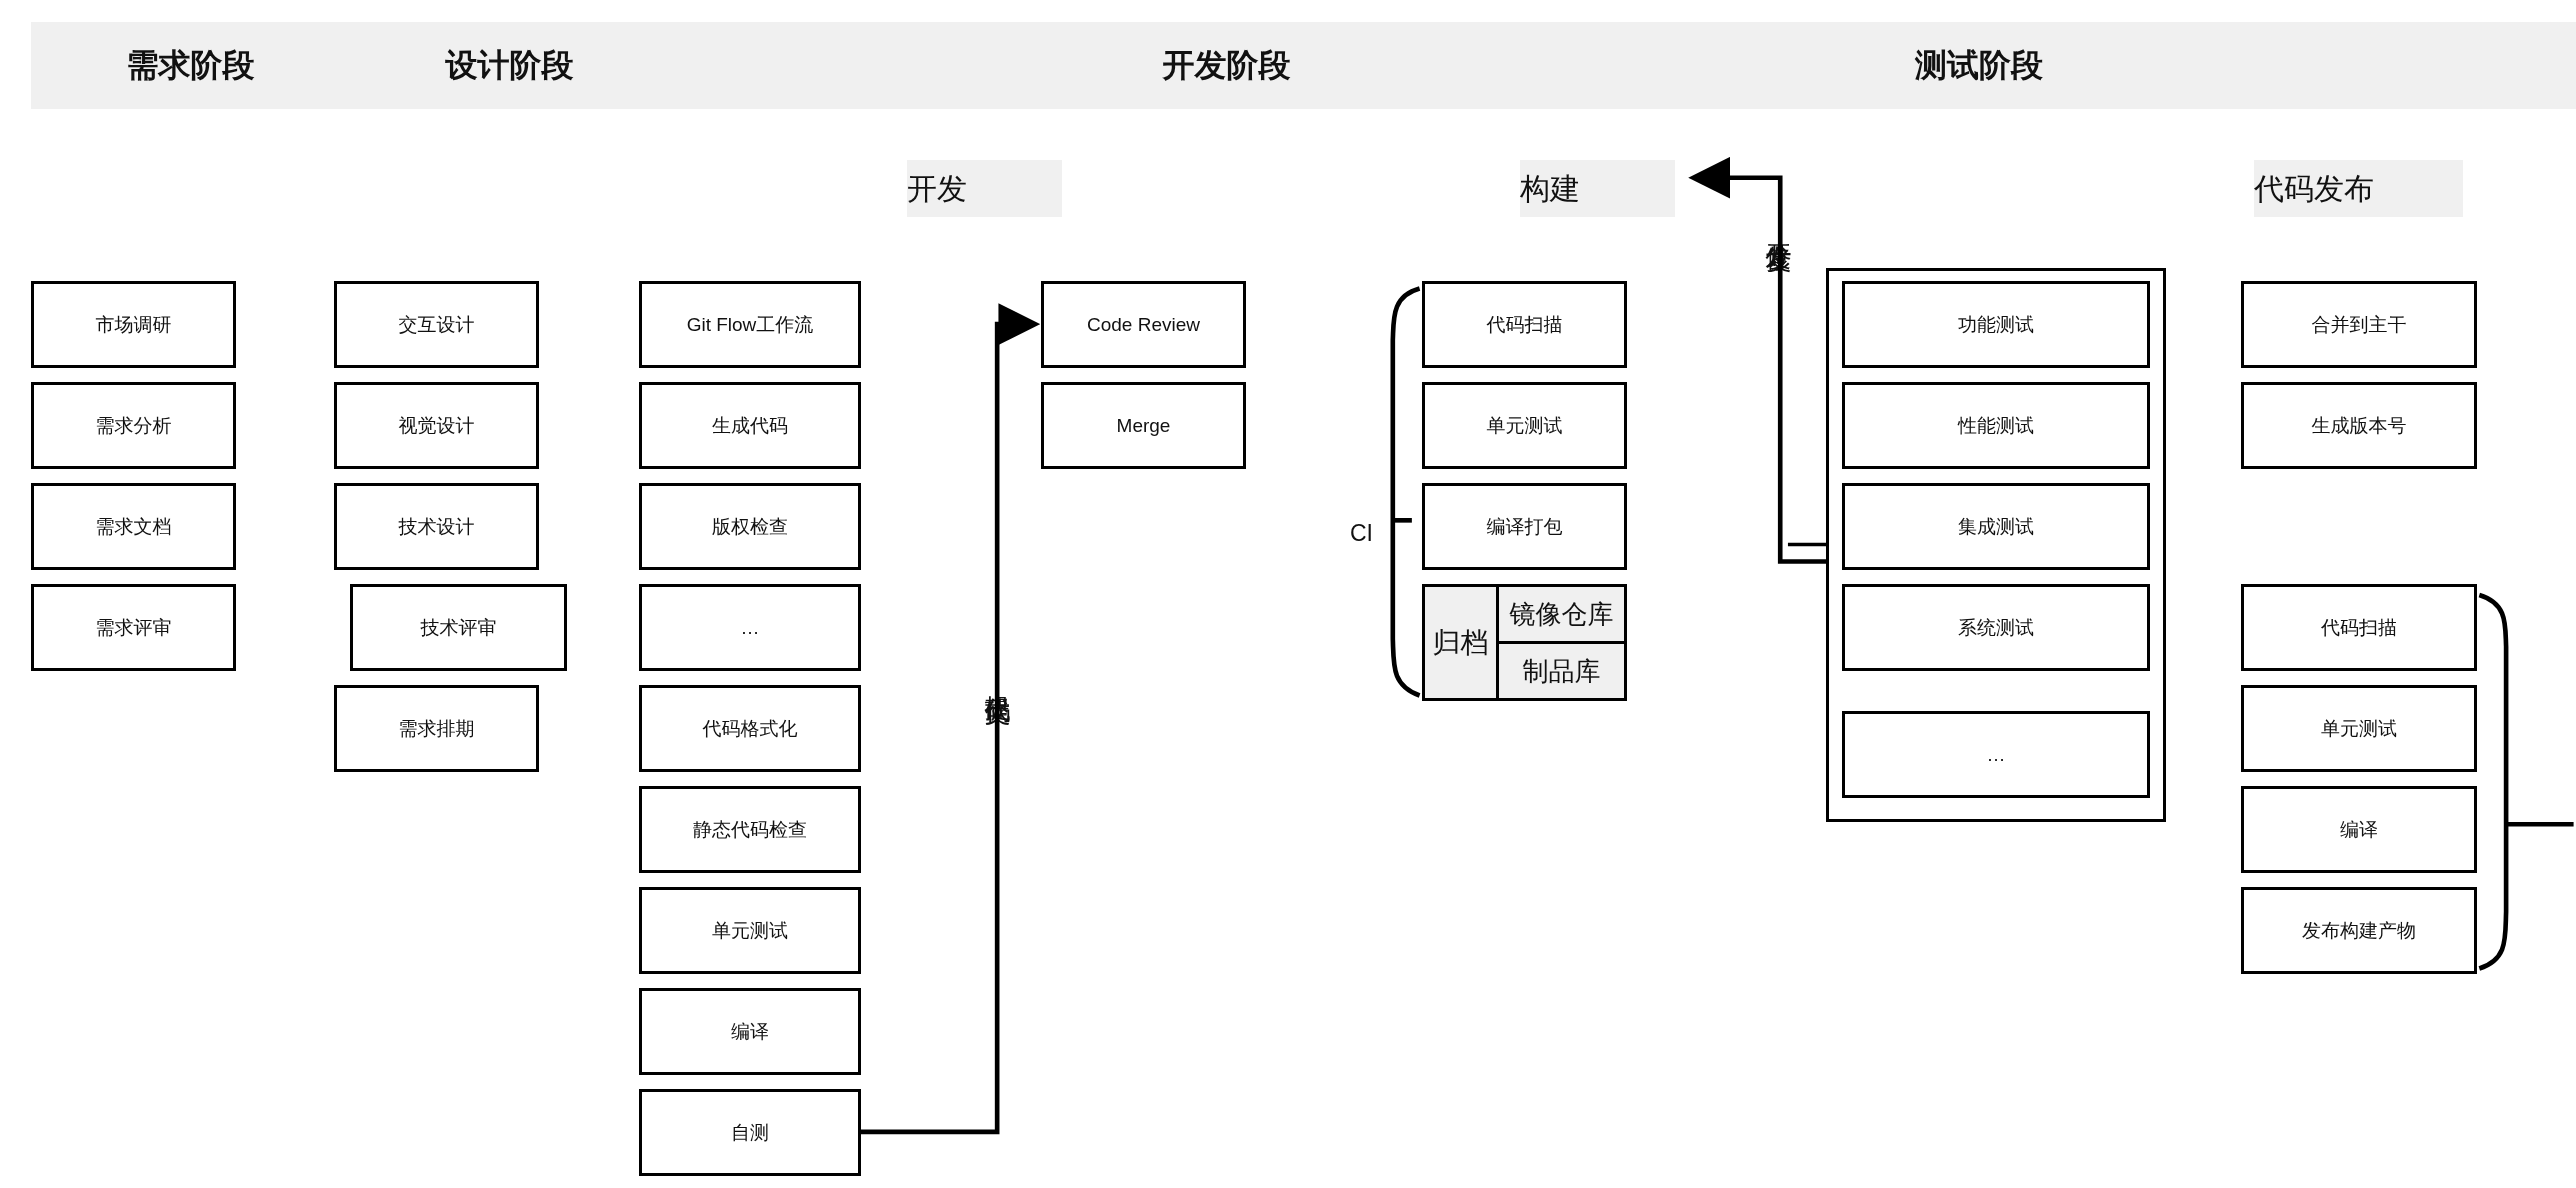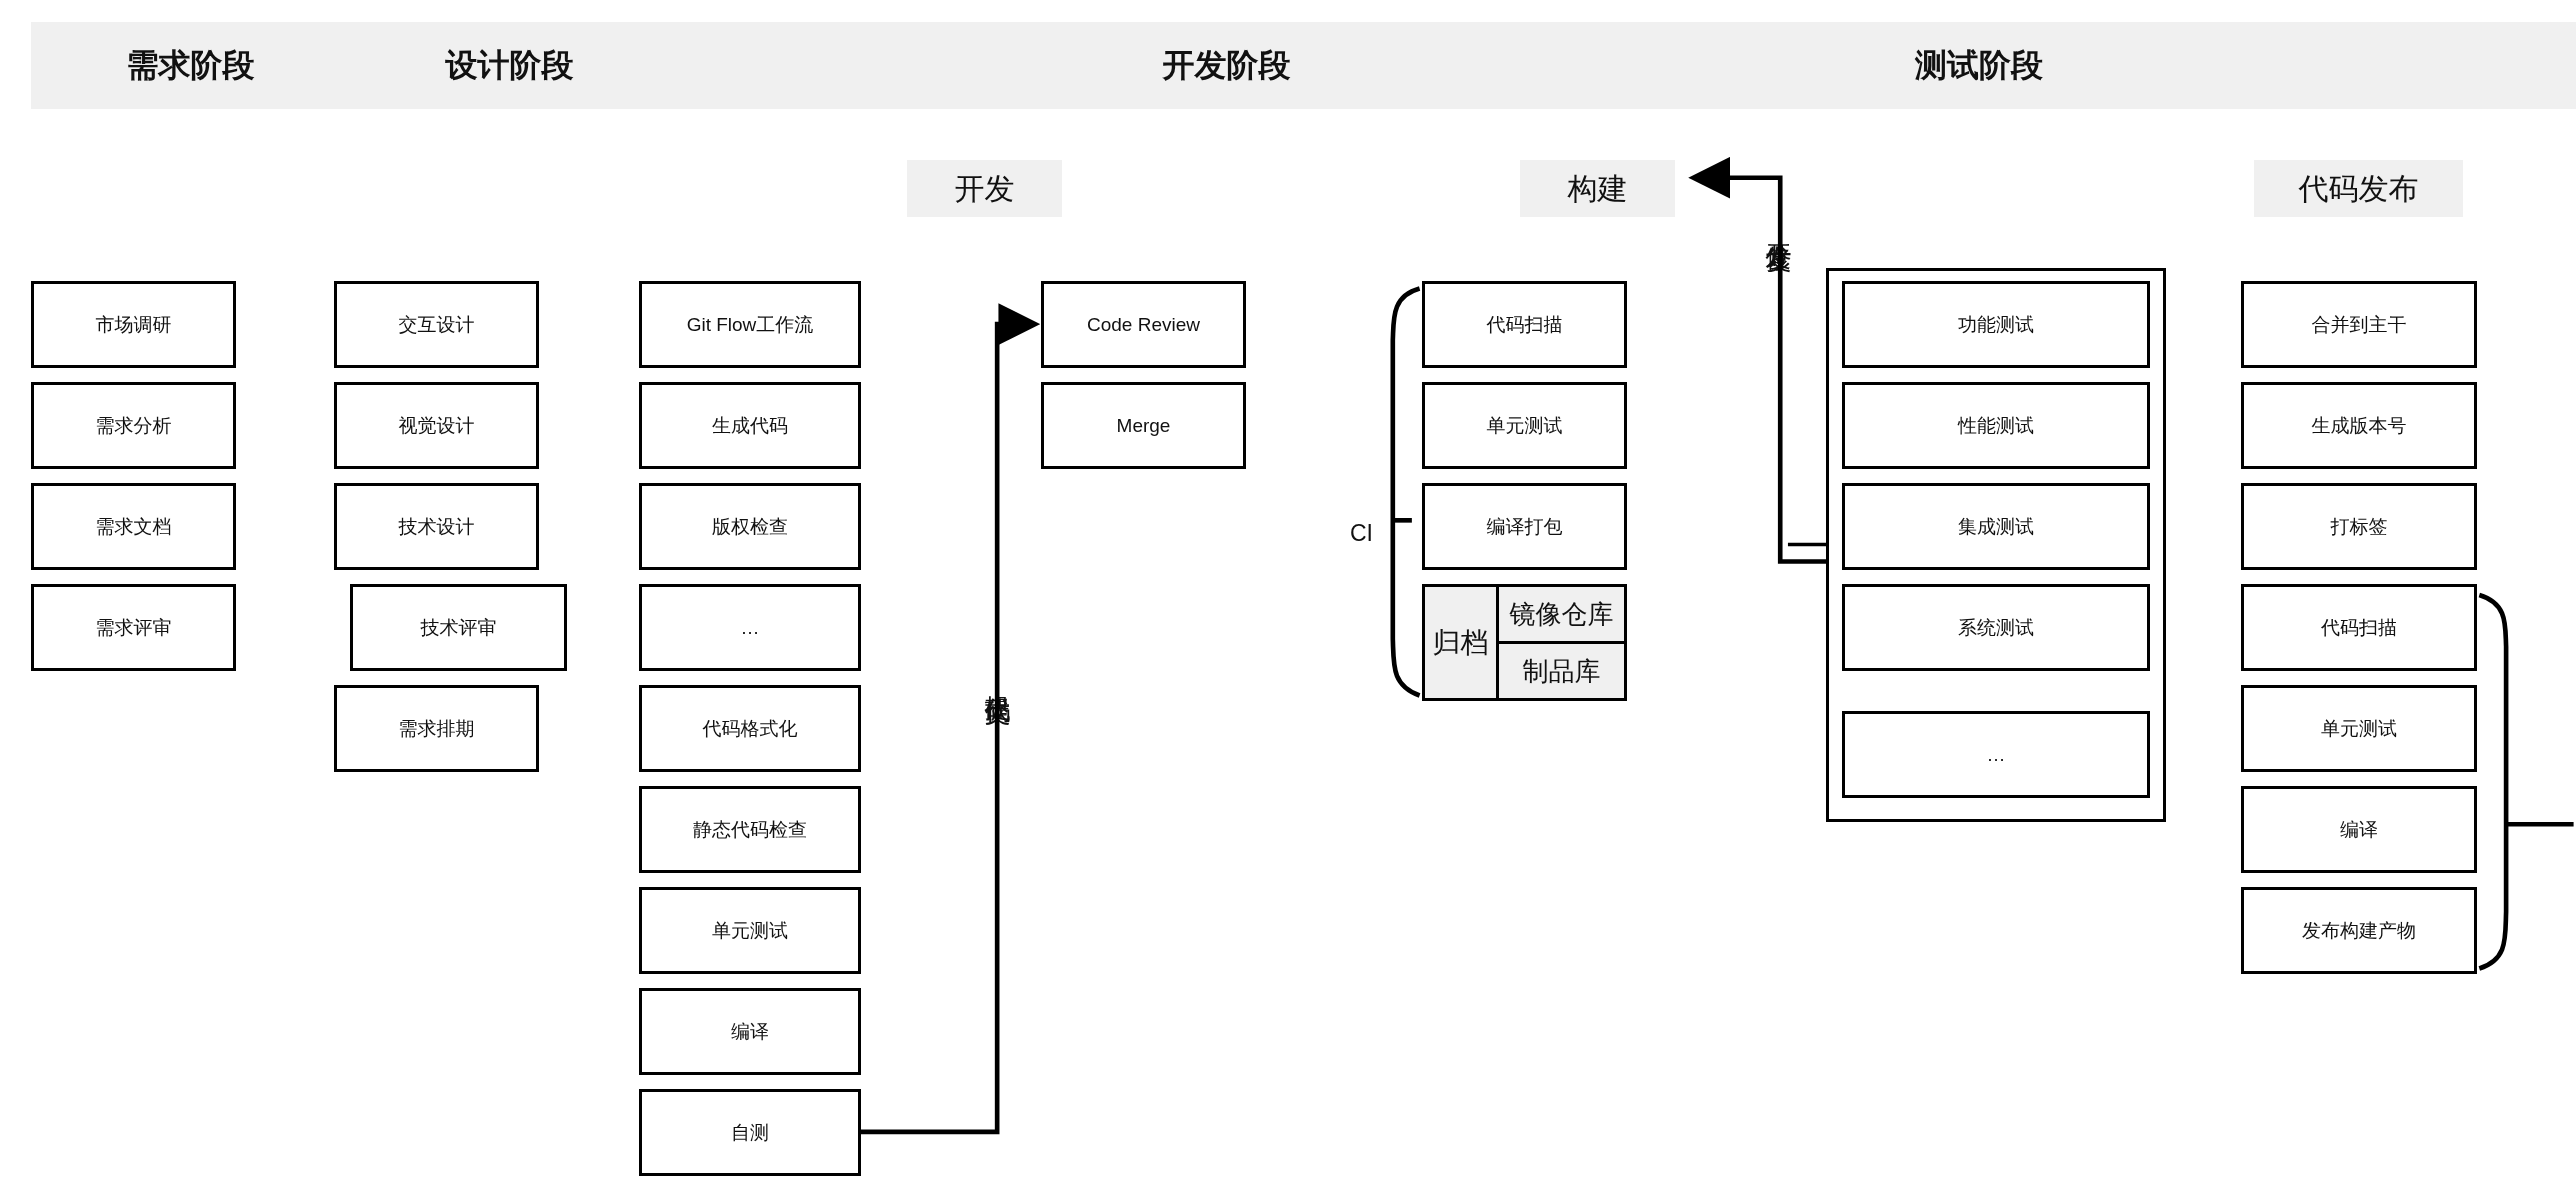--- a/index.html
+++ b/index.html
@@ -4,21 +4,21 @@
 <style>
   html,body{margin:0;padding:0;background:#fff;}
   body{font-family:"Liberation Sans","DejaVu Sans",sans-serif;color:#000;}
   #canvas{position:relative;width:3766px;height:1188px;overflow:hidden;background:#fff;}
 
   .phase-bar{position:absolute;left:31px;top:21.6px;width:3717px;height:87px;background:#f0f0f0;}
   .phase-label{position:absolute;top:21.6px;height:87px;line-height:87px;
        font-size:32px;font-weight:bold;color:#111;text-align:center;white-space:nowrap;}
 
   .group-chip{position:absolute;background:#f0f0f0;height:57px;line-height:57px;
-       font-size:30px;text-align:center;color:#111;white-space:nowrap;}
+       font-size:30px;color:#111;white-space:nowrap;}
 
   .node{position:absolute;box-sizing:border-box;border:3.6px solid #000;background:#fff;
        display:flex;align-items:center;justify-content:center;
        font-size:19px;color:#111;text-align:center;white-space:nowrap;}
 
   .container-box{position:absolute;box-sizing:border-box;border:3.6px solid #000;background:#fff;}
 
   .archive{position:absolute;box-sizing:border-box;border:3.6px solid #000;background:#f0f0f0;
        display:flex;align-items:stretch;}
   .archive .arc-label{flex:0 0 71px;display:flex;align-items:center;justify-content:center;
@@ -94,21 +94,20 @@
 
   <div class="container-box" style="left:1826px;top:268px;width:340px;height:554px;"></div>
   <div class="node" style="left:1842px;top:281px;width:308px;height:87px;">功能测试</div>
   <div class="node" style="left:1842px;top:382px;width:308px;height:87px;">性能测试</div>
   <div class="node" style="left:1842px;top:483px;width:308px;height:87px;">集成测试</div>
   <div class="node" style="left:1842px;top:584px;width:308px;height:87px;">系统测试</div>
   <div class="node" style="left:1842px;top:711px;width:308px;height:87px;">…</div>
 
   <div class="node" style="left:2241px;top:281px;width:236px;height:87px;">合并到主干</div>
   <div class="node" style="left:2241px;top:382px;width:236px;height:87px;">生成版本号</div>
-  <div class="node" style="left:2241px;top:483px;width:236px;height:87px;">打标签</div>
   <div class="node" style="left:2241px;top:584px;width:236px;height:87px;">代码扫描</div>
   <div class="node" style="left:2241px;top:685px;width:236px;height:87px;">单元测试</div>
   <div class="node" style="left:2241px;top:786px;width:236px;height:87px;">编译</div>
   <div class="node" style="left:2241px;top:887px;width:236px;height:87px;">发布构建产物</div>
 
   <svg class="overlay" viewBox="0 0 7309 2306">
     <defs>
       <marker id="arrow" viewBox="0 0 12 12" refX="10" refY="6" markerWidth="9" markerHeight="9" orient="auto-start-reverse">
         <path d="M 0 0 L 12 6 L 0 12 z" fill="#000"></path>
       </marker>

